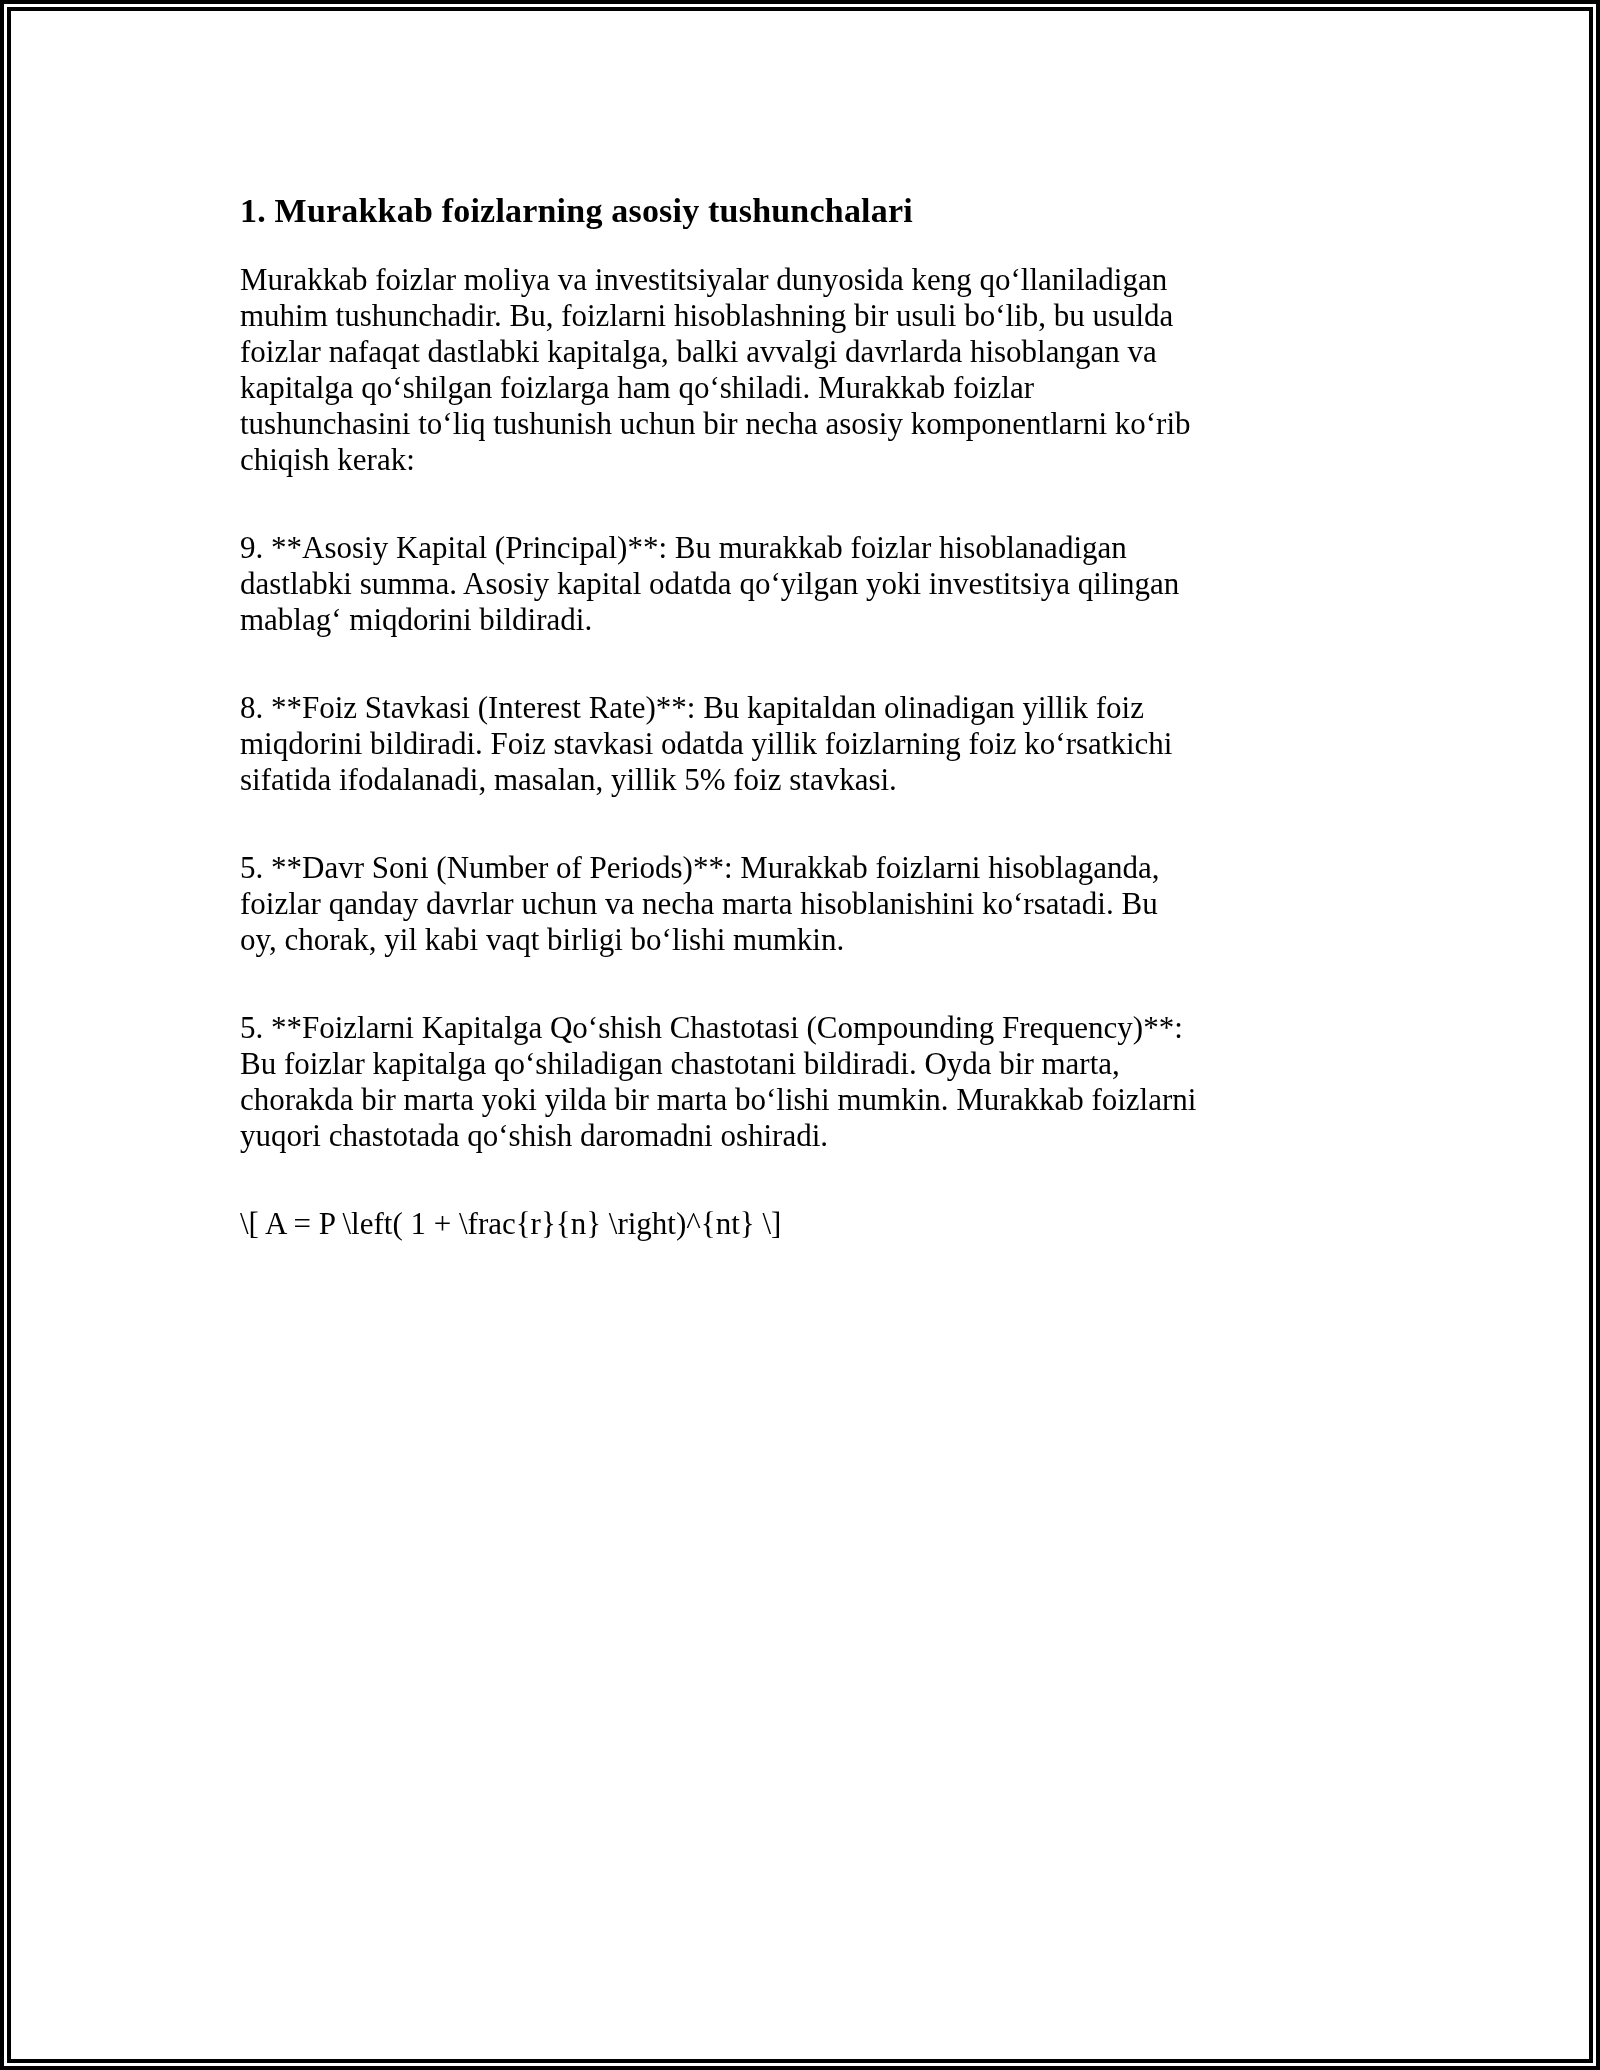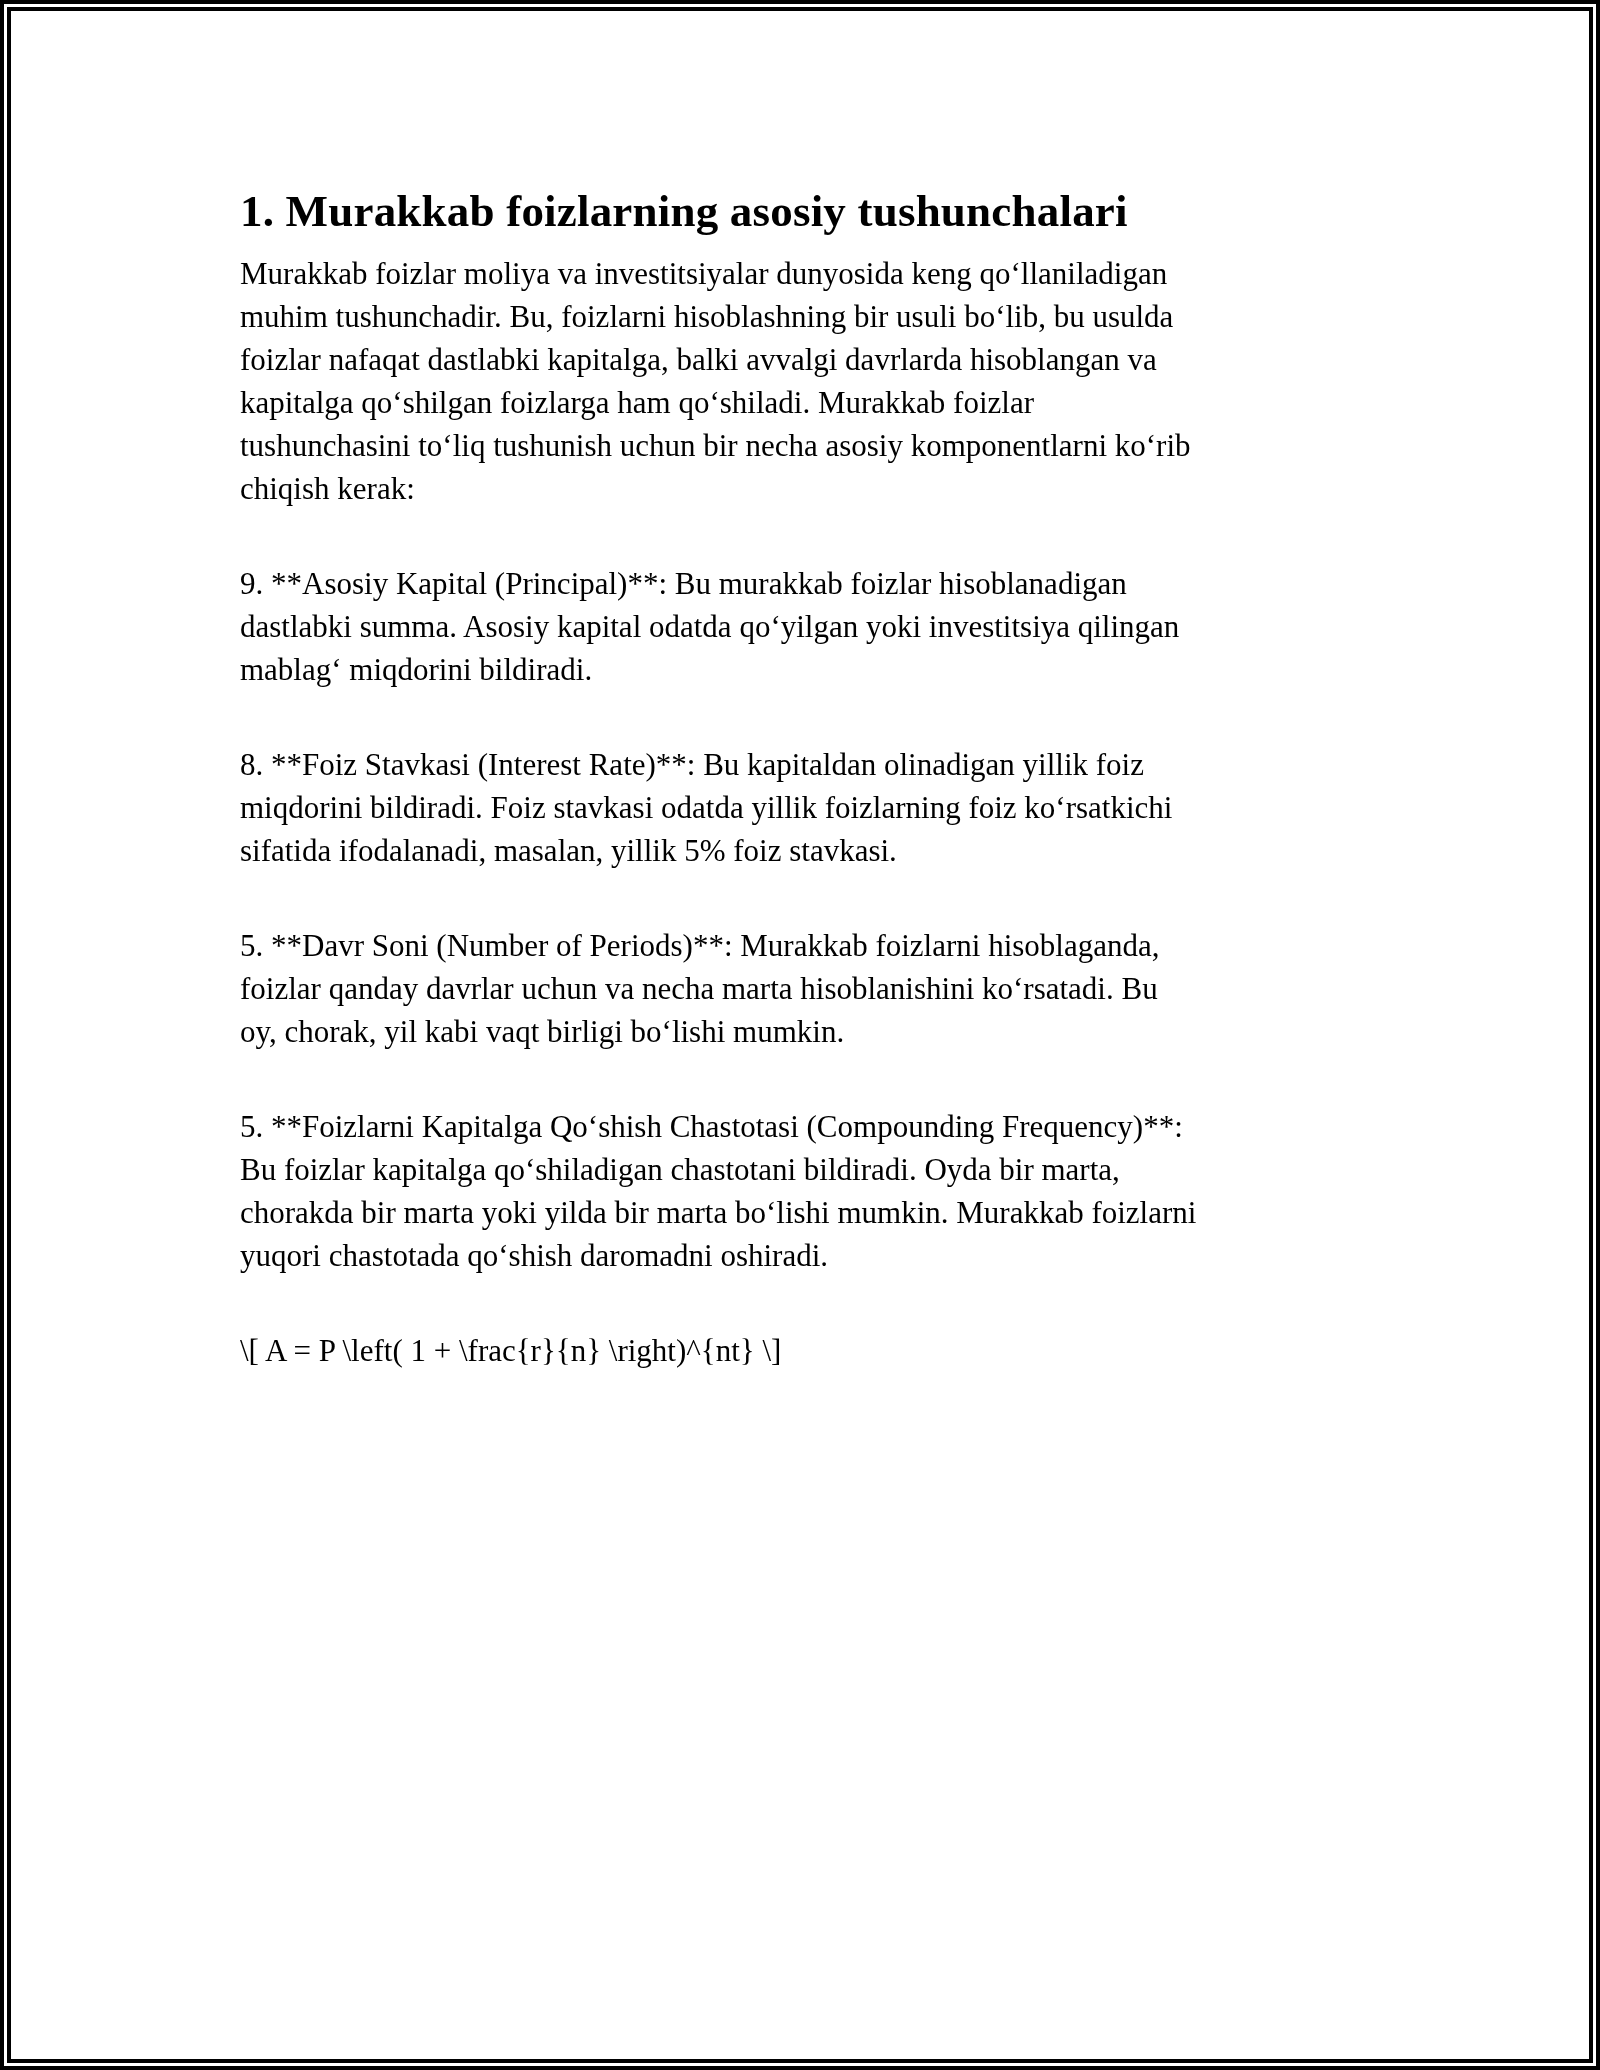--- a/index.html
+++ b/index.html
@@ -24,29 +24,29 @@
     overflow: hidden;
   }
   .content {
     box-sizing: border-box;
     padding: 179px 0 0 229px;
     width: 1349px; 
     color: #000000;
     font-family: "Liberation Serif", "DejaVu Serif", serif;
   }
   .doc-title {
-    font-size: 45px;
+    font-size: 34px;
     font-weight: bold;
     line-height: 42px;
-    margin: 0 0 20px 0;
+    margin: 0 0 30px 0;
     letter-spacing: 0.2px;
   }
   .para {
     font-size: 31px;
-    line-height: 43px;
+    line-height: 36px;
     margin: 6px 0 52px 0;
     white-space: pre-line; 
     width: 1120px;
   }
 </style>
 </head>
 <body>
 
 <div class="page">
   <div class="page-inner">

